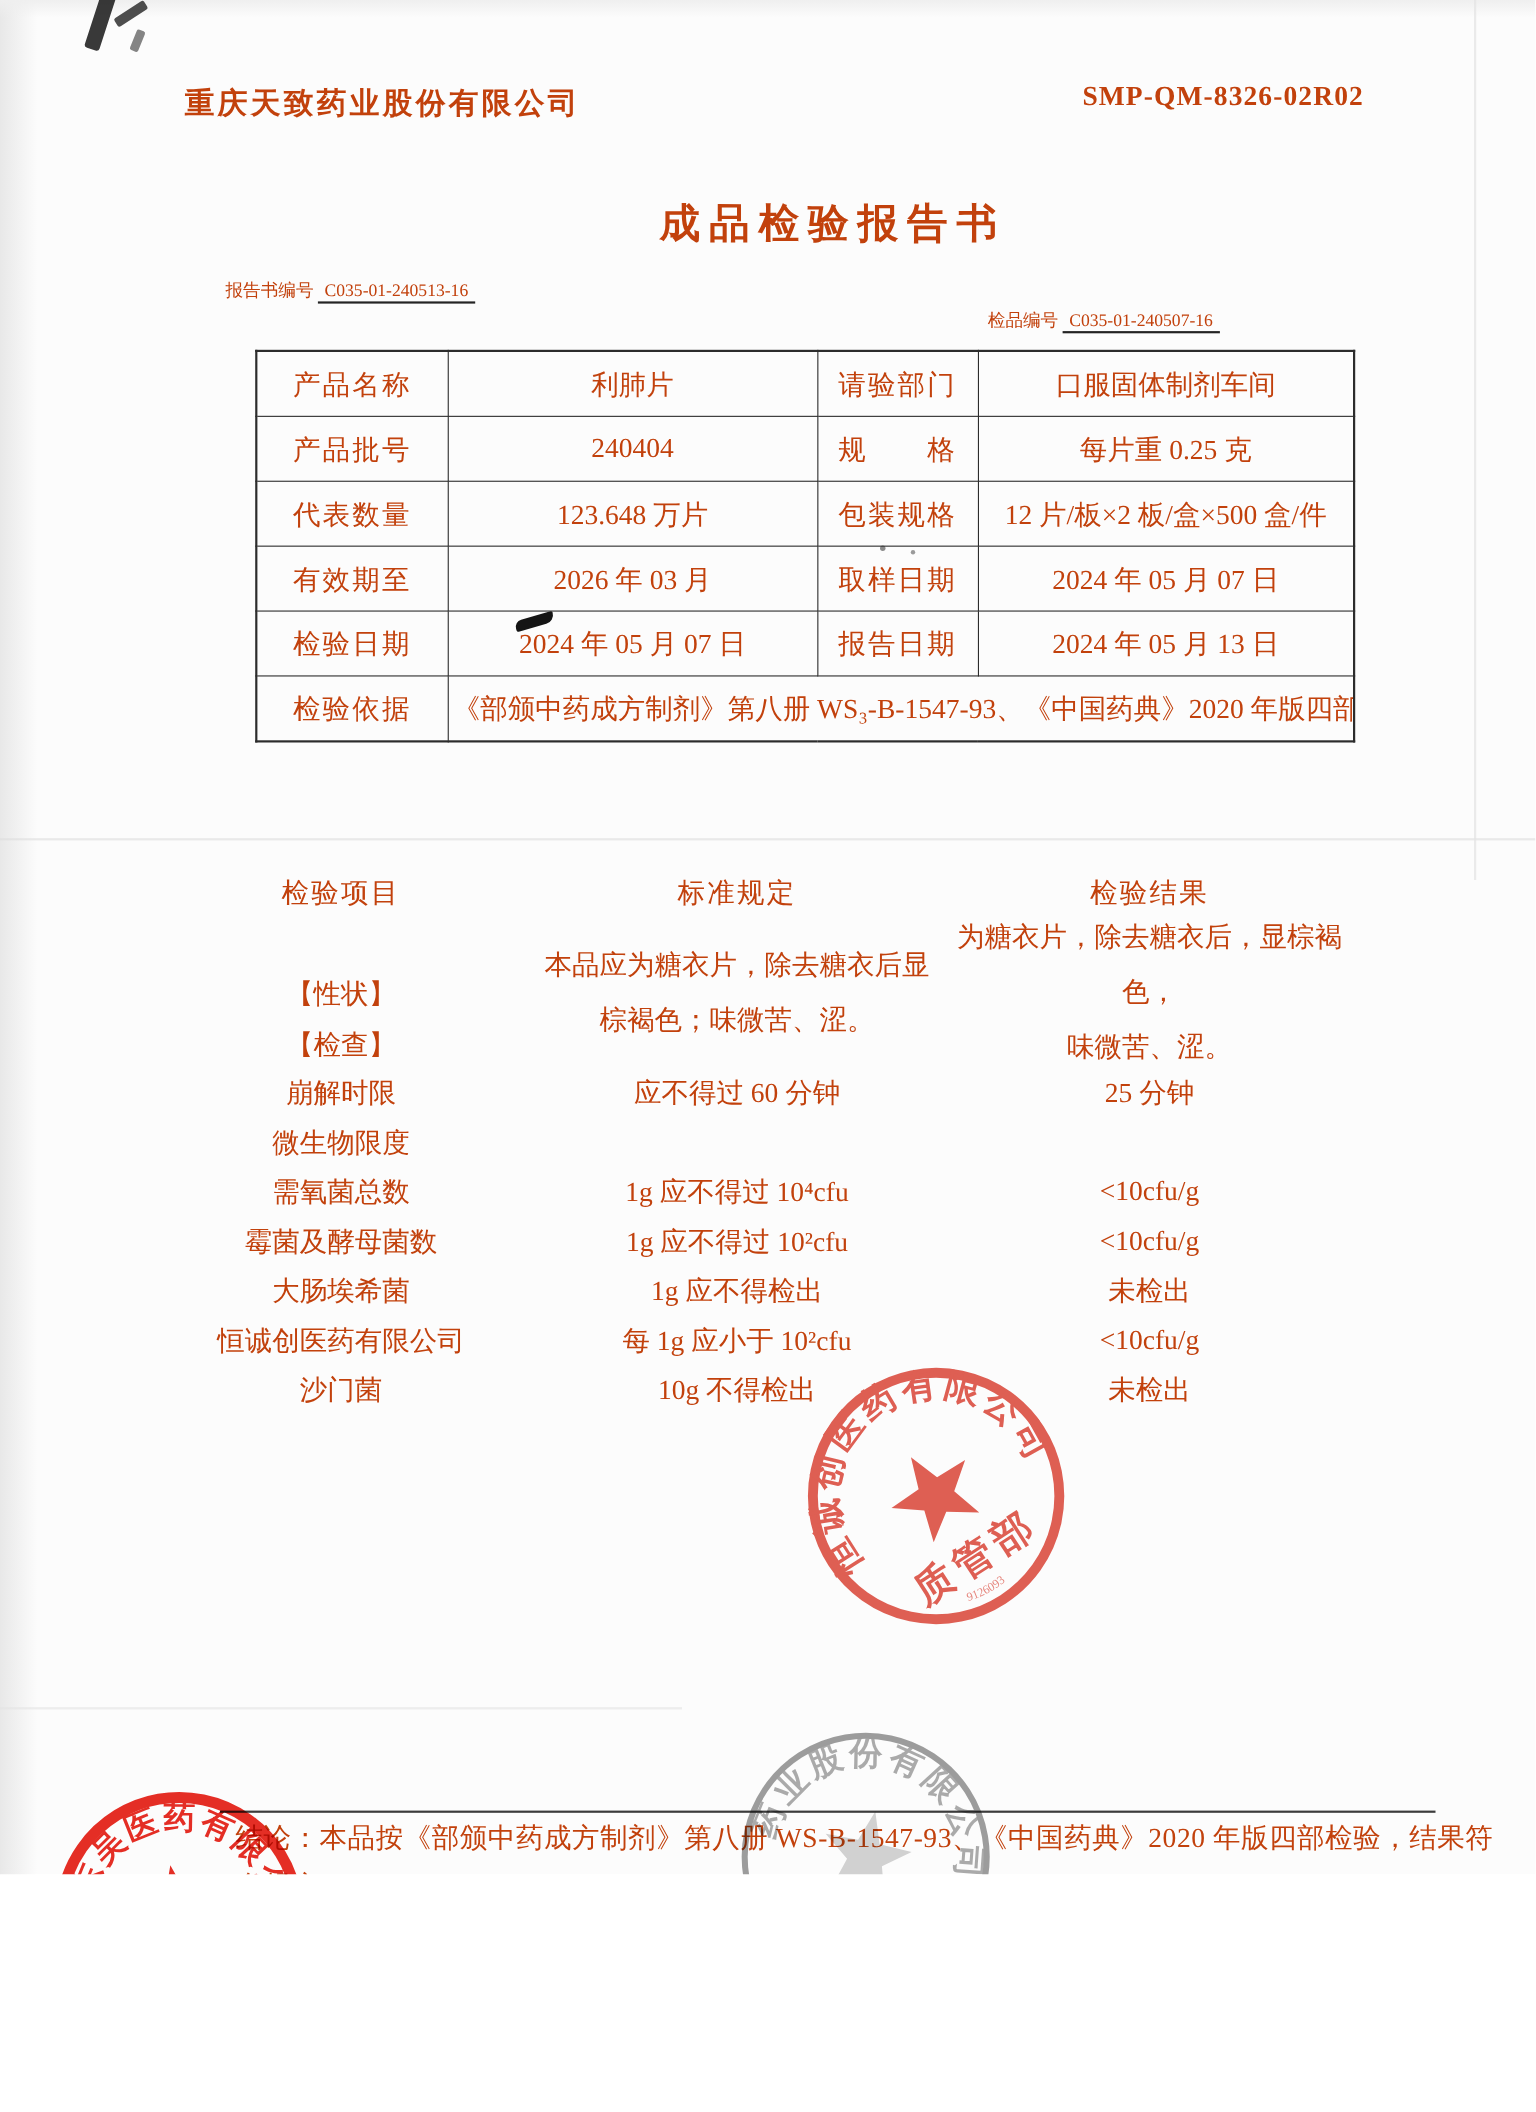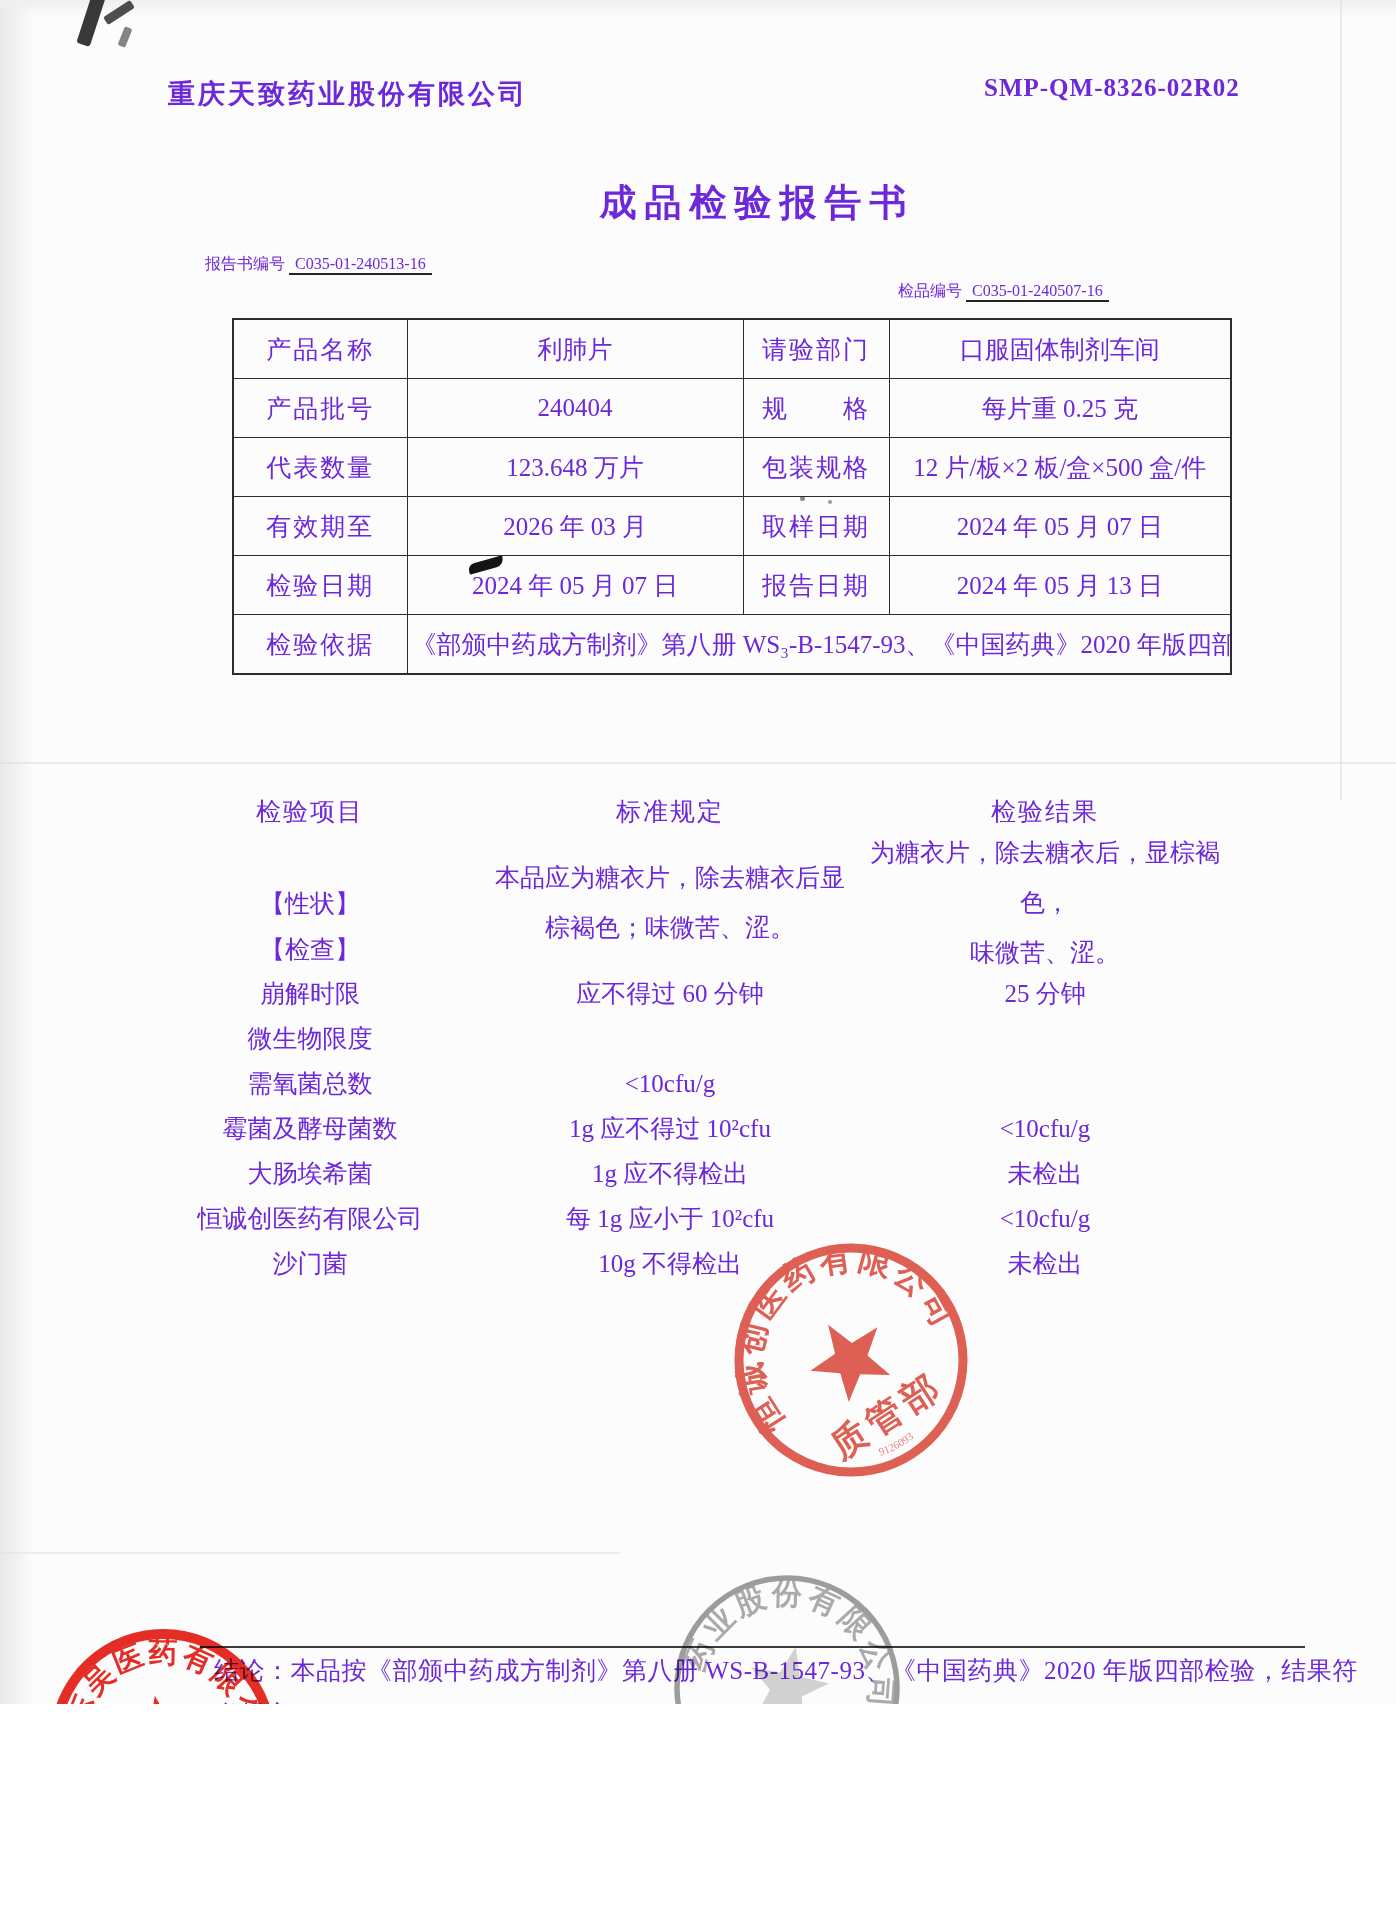--- a/index.html
+++ b/index.html
@@ -1,20 +1,20 @@
 <!DOCTYPE html>
 <html><head>
 <meta charset="utf-8">
 <style>
   html,body{margin:0;padding:0;background:#ffffff;}
   .page{
     position:relative;width:1396px;height:1704px;overflow:hidden;
     background:#fcfcfc;
     font-family:"Liberation Serif","DejaVu Serif",serif;
-    color:#6d28d9;
+    color:#c2410c;
   }
   .abs{position:absolute;}
   
   .edge-left{left:0;top:0;width:34px;height:1920px;background:linear-gradient(to right,#e8e8e8,rgba(255,255,255,0));}
   .edge-top{left:0;top:0;width:1396px;height:16px;background:linear-gradient(to bottom,#efefef,rgba(255,255,255,0));}
   .crease-h1{left:0;top:762px;width:1396px;height:2px;background:#dcdcdc;opacity:.6;}
   .crease-h2{left:0;top:1552px;width:620px;height:2px;background:#e2e2e2;opacity:.6;}
   .crease-v{left:1340px;top:0;width:2px;height:800px;background:#e3e3e3;opacity:.7;}
   .corner-mark-1{left:84px;top:-6px;width:14px;height:52px;background:#161616;transform:rotate(18deg);border-radius:3px;opacity:.85;}
   .corner-mark-2{left:103px;top:8px;width:32px;height:9px;background:#222;transform:rotate(-33deg);opacity:.8;border-radius:2px;}
@@ -164,20 +164,21 @@
       <div>应不得过 60 分钟</div>
       <div>25 分钟</div>
     </div>
     <div class="r-row r-item">
       <div>微生物限度</div>
       <div></div>
       <div></div>
     </div>
     <div class="r-row r-item">
       <div>需氧菌总数</div>
+      <div>1g 应不得过 10⁴cfu</div>
       <div>&lt;10cfu/g</div>
     </div>
     <div class="r-row r-item">
       <div>霉菌及酵母菌数</div>
       <div>1g 应不得过 10²cfu</div>
       <div>&lt;10cfu/g</div>
     </div>
     <div class="r-row r-item">
       <div>大肠埃希菌</div>
       <div>1g 应不得检出</div>

